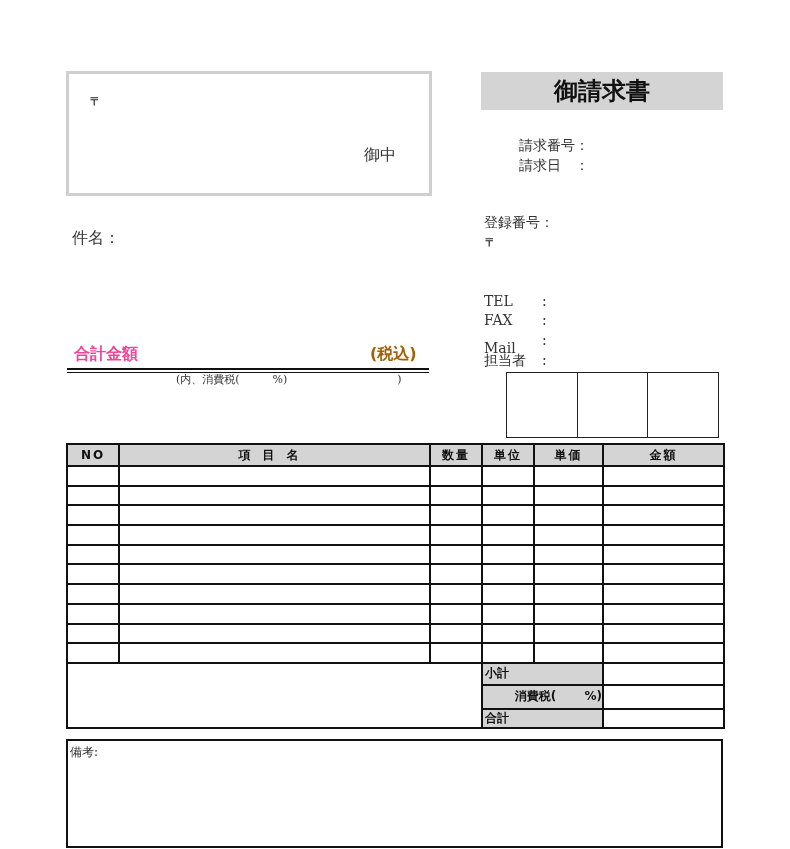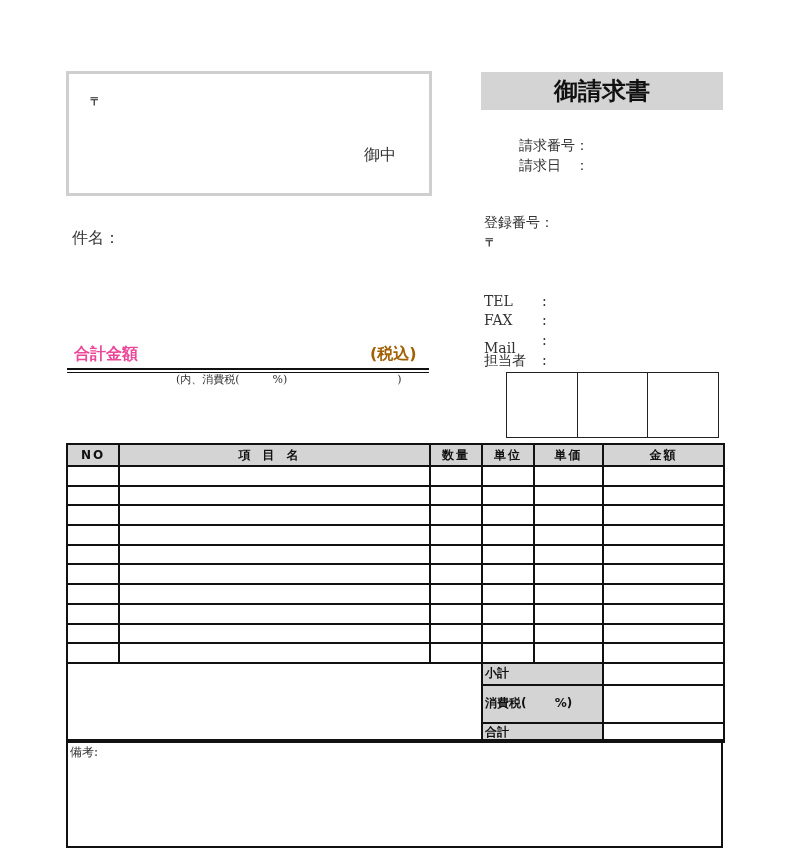--- a/index.html
+++ b/index.html
@@ -163,21 +163,21 @@
         <td style="height: 19.7px;"></td>
       </tr>
     </tbody>
   <tbody>
     <tr>
       <td colspan="3" rowspan="3" style="border-top:2px solid #111;"></td>
       <td colspan="2" class="sum-label" style="height:22px;">小計</td>
       <td></td>
     </tr>
     <tr>
-      <td colspan="2" class="sum-label" style="height:38px;white-space:pre;">消費税(　　 %)</td>
+      <td colspan="2" class="sum-label" style="height:24px;white-space:pre;text-align:right;">消費税(　　 %)</td>
       <td></td>
     </tr>
     <tr>
       <td colspan="2" class="sum-label" style="height:14px;">合計</td>
       <td></td>
     </tr>
   </tbody>
 </table>
 
 <div class="abs remarks">

